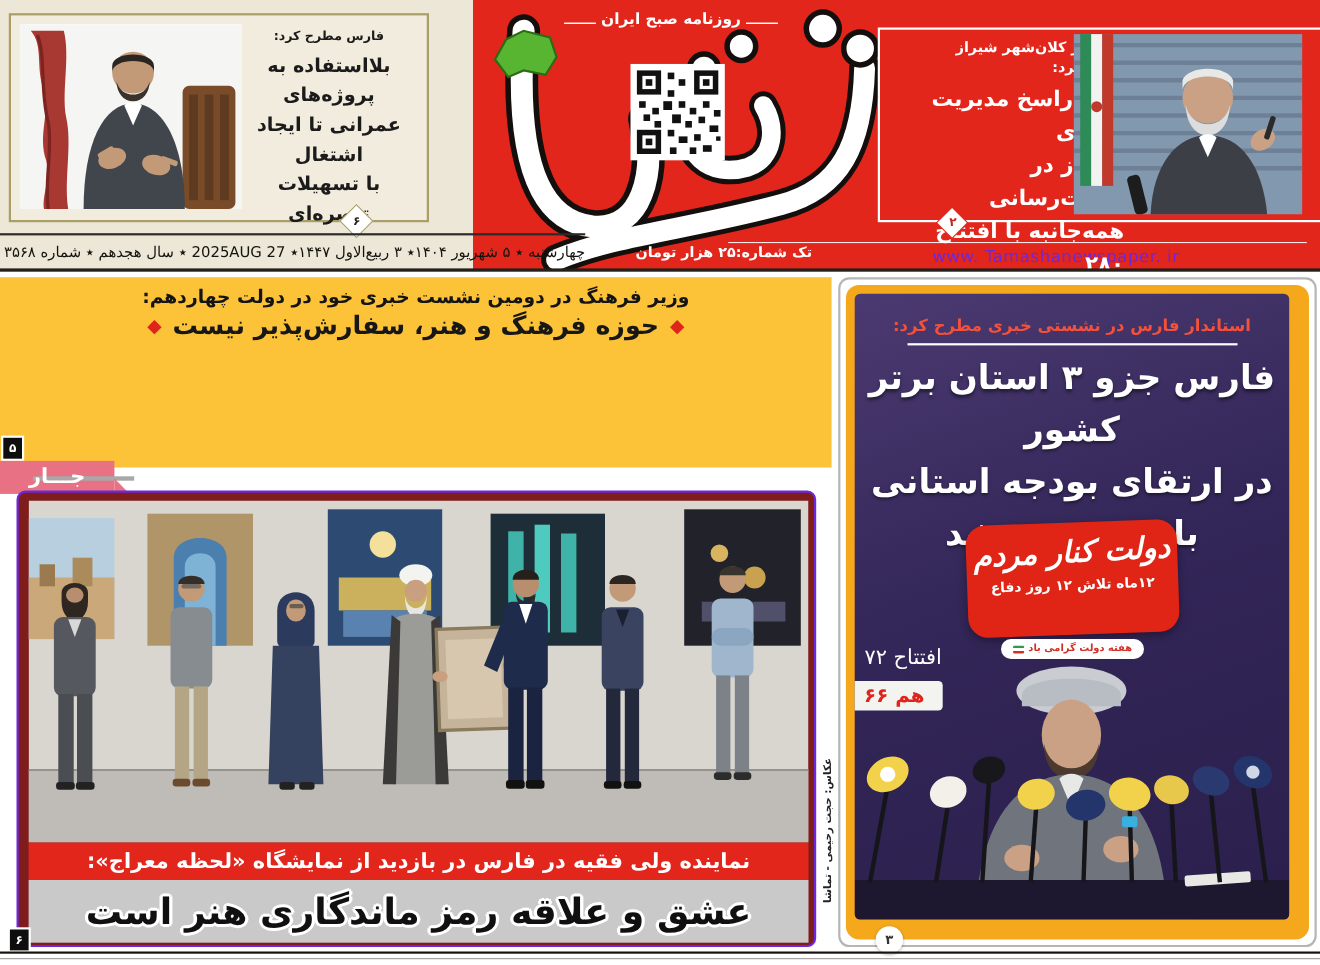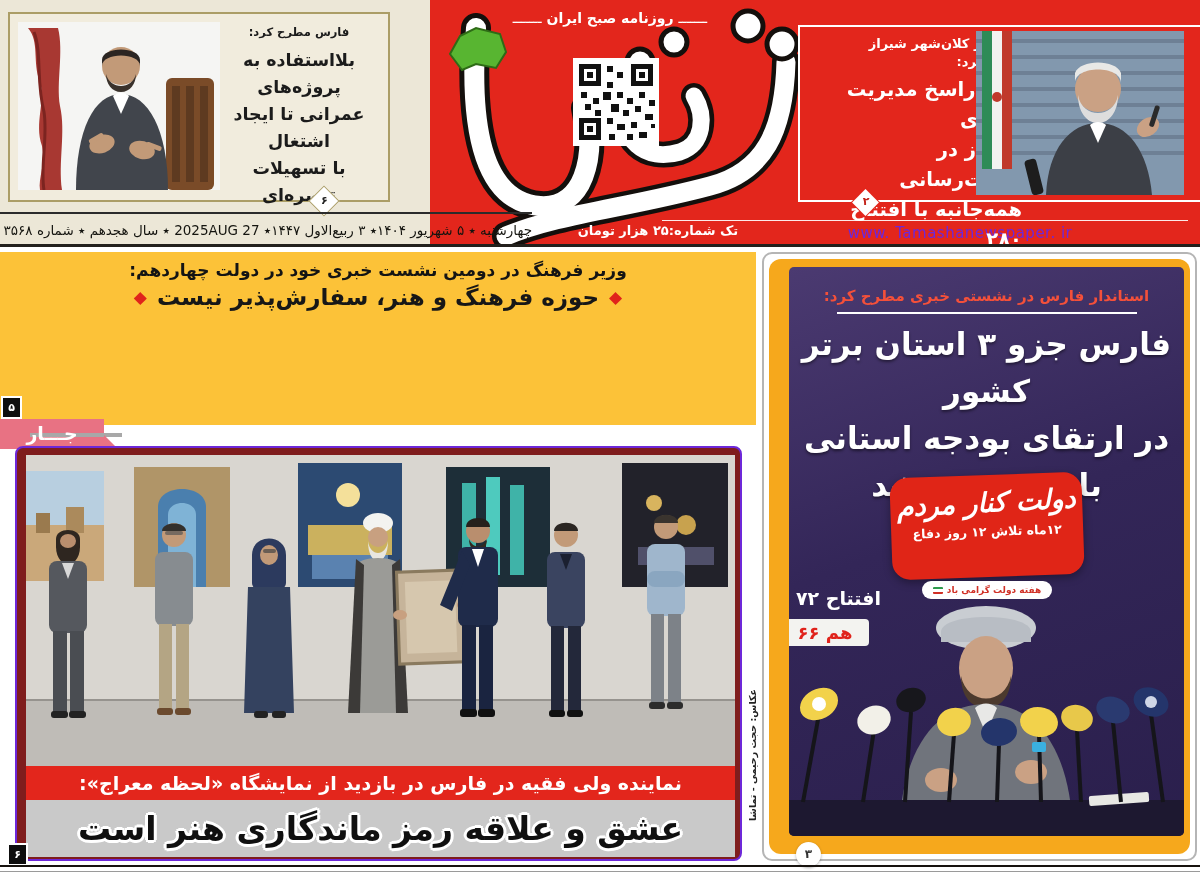--- a/index.html
+++ b/index.html
@@ -74,21 +74,21 @@
   .orange-frame { left:5px; top:5px; width:421px; height:595px; background:#f6a81c; border-radius:12px; }
   .purple { left:13px; top:13px; width:395px; height:569px; border-radius:5px; overflow:hidden; background:linear-gradient(160deg,#4b3a71 0%,#332658 45%,#2a1f4c 100%); }
   .rs-kicker { left:0; top:20px; width:100%; color:#f4503a; font-size:15px; font-weight:bold; text-align:center; }
   .rs-underline { left:48px; top:45px; width:300px; height:2px; background:#fff; }
   .rs-headline { left:0; top:54px; width:100%; color:#fff; font-size:31px; font-weight:bold; line-height:47px; text-align:center; text-shadow:0 2px 3px rgba(0,0,0,.45); }
   .gov-badge { left:102px; top:208px; width:192px; height:102px; background:#e02517; border-radius:18px; transform:rotate(-2deg); box-shadow:0 3px 8px rgba(0,0,0,.35); color:#fff; text-align:center; }
   .gov-title { margin-top:12px; font-size:27px; font-weight:bold; font-style:italic; transform:rotate(-1deg); }
   .gov-sub { margin-top:6px; font-size:12.5px; font-weight:bold; }
   .gov-pill { left:133px; top:314px; width:130px; height:18px; background:#fff; border-radius:9px; color:#d03026; font-size:9px; font-weight:bold; line-height:18px; text-align:center; display:flex; align-items:center; justify-content:center; gap:4px; }
   .mini-flag { display:inline-block; width:10px; height:7px; background:linear-gradient(#2e9a4c 33%,#fff 33% 66%,#d03026 66%); border-radius:1px; }
-  .poster1 { left:-4px; top:320px; width:96px; color:#fff; font-size:19px; font-weight:bold; text-align:right; direction:rtl; }
+  .poster1 { left:-4px; top:320px; width:96px; color:#fff; font-size:19px; font-weight:normal; text-align:center; direction:rtl; }
   .poster2 { left:-8px; top:352px; width:88px; height:27px; background:#f3f3f0; border-radius:4px; color:#e0231b; font-size:18px; font-weight:bold; line-height:27px; text-align:center; }
   .press-svg { left:0; bottom:0; width:395px; height:252px; }
   .n3-badge { left:32px; top:588px; width:25px; height:25px; background:#fff; border-radius:50%; color:#333; font-size:12px; font-weight:bold; line-height:25px; text-align:center; box-shadow:0 1px 3px rgba(0,0,0,.3); }
 </style>
 </head>
 <body>
 
 <div class="abs header-bg"></div>
 <div class="abs red-header"></div>
 
@@ -387,21 +387,21 @@
     </g>
   </svg>
   <div class="abs cap-red rtl">نماینده ولی فقیه در فارس در بازدید از نمایشگاه «لحظه معراج»:</div>
   <div class="abs cap-gray rtl outline-w">عشق و علاقه رمز ماندگاری هنر است</div>
 </div>
 <div class="abs num-sq n6">۶</div>
 <div class="abs credit rtl">عکاس: حجت رحیمی - تماشا</div>
 
 <div class="abs right-card">
   <div class="abs orange-frame">
-    <div class="abs purple" style="left:20px;top:8px;">
+    <div class="abs purple" style="left:8px;top:8px;">
       <div class="abs rs-kicker rtl">استاندار فارس در نشستی خبری مطرح کرد:</div>
       <div class="abs rs-underline"></div>
       <div class="abs rs-headline rtl">
         <div>فارس جزو ۳ استان برتر کشور</div>
         <div>در ارتقای بودجه استانی</div>
         <div>با ۴۴درصد رشد</div>
       </div>
       <div class="abs gov-badge rtl">
         <div class="gov-title">دولت کنار مردم</div>
         <div class="gov-sub">۱۲ماه تلاش ۱۲ روز دفاع</div>

